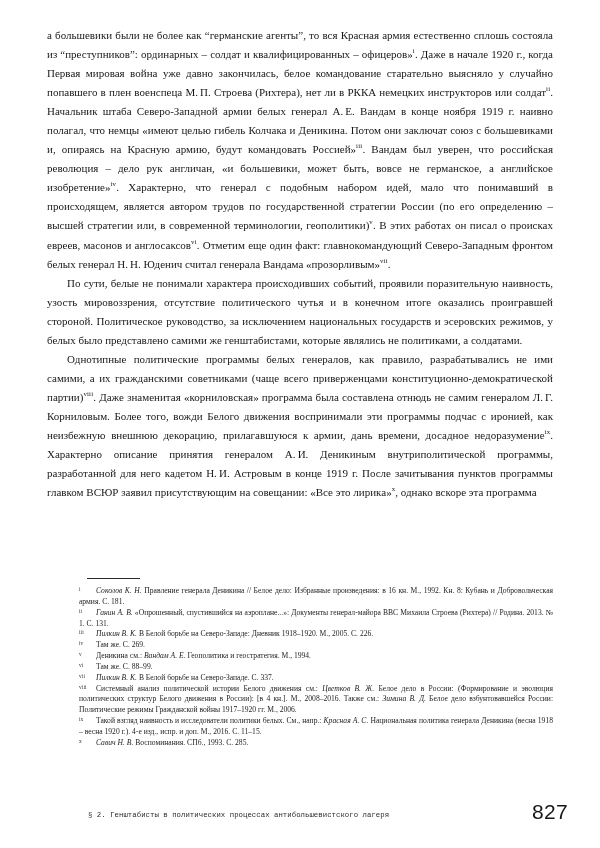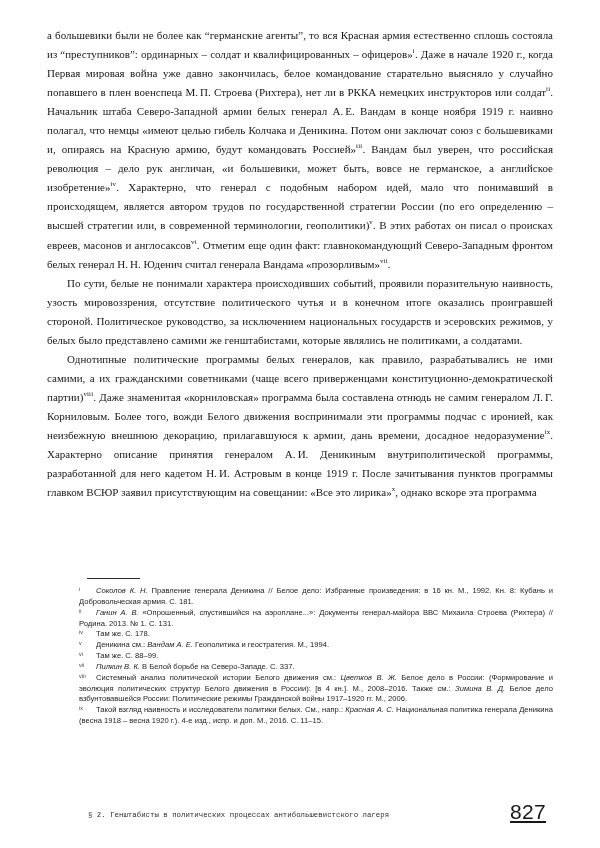--- a/index.html
+++ b/index.html
@@ -67,20 +67,21 @@
     line-height: 10.85px;
     color: #232326;
     text-align: justify;
     text-justify: inter-word;
   }
   .footnote {
     position: relative;
     padding-left: 0;
     margin: 0 0 0.0px 0;
     text-indent: 17px;
+    font-family: Liberation Serif, serif;
   }
   .footnote .marker {
     position: absolute;
     left: 0;
     top: -2.0px;
     width: 14px;
     text-indent: 0;
     font-size: 5.4px;
     color: #3a3a3d;
     text-align: left;
@@ -97,28 +98,27 @@
     top: 810px;
     font-family: Liberation Mono, monospace;
     font-size: 7.3px;
     line-height: 10px;
     color: #2b2b2e;
     letter-spacing: 0.05px;
     white-space: nowrap;
   }
   .footer-page-number {
     position: absolute;
-    right: 54px;
+    right: 32px;
     top: 800px;
     font-family: "Liberation Sans", "DejaVu Sans", sans-serif;
     font-size: 21px;
     line-height: 24px;
     color: #171719;
     letter-spacing: 0.3px;
-    text-decoration: underline;
   }
 </style>
 </head>
 <body>
 
 <div class="page">
 
   <div class="body-text">
 
     <p class="first"><span>а большевики были не более как “германские агенты”, то вся Красная армия естественно сплошь состояла из “преступников”: ординарных – солдат и квалифицированных – офицеров»</span><sup class="fn">i</sup><span>. Даже в начале 1920 г., когда Первая мировая война уже давно закончилась, белое командование старательно выясняло у случайно попавшего в плен военспеца М. П. Строева (Рихтера), нет ли в РККА немецких инструкторов или солдат</span><sup class="fn">ii</sup><span>. Начальник штаба Северо-Западной армии белых генерал А. Е. Вандам в конце ноября 1919 г. наивно полагал, что немцы «имеют целью гибель Колчака и Деникина. Потом они заключат союз с большевиками и, опираясь на Красную армию, будут командовать Россией»</span><sup class="fn">iii</sup><span>. Вандам был уверен, что российская революция – дело рук англичан, «и большевики, может быть, вовсе не германское, а английское изобретение»</span><sup class="fn">iv</sup><span>. Характерно, что генерал с подобным набором идей, мало что понимавший в происходящем, является автором трудов по государственной стратегии России (по его определению – высшей стратегии или, в современной терминологии, геополитики)</span><sup class="fn">v</sup><span>. В этих работах он писал о происках евреев, масонов и англосаксов</span><sup class="fn">vi</sup><span>. Отметим еще один факт: главнокомандующий Северо-Западным фронтом белых генерал Н. Н. Юденич считал генерала Вандама «прозорливым»</span><sup class="fn">vii</sup><span>.</span></p>
@@ -134,23 +134,26 @@
   <div class="footnotes">
 
     <div class="footnote">
       <span class="marker">i</span><i>Соколов К. Н.</i><span> Правление генерала Деникина // Белое дело: Избранные произведения: в 16 кн. М., 1992. Кн. 8: Кубань и Добровольческая армия. С. 181.</span>
     </div>
 
     <div class="footnote">
       <span class="marker">ii</span><i>Ганин А. В.</i><span> «Опрошенный, спустившийся на аэроплане...»: Документы генерал-майора ВВС Михаила Строева (Рихтера) // Родина. 2013. № 1. С. 131.</span>
     </div>
 
+    <div class="footnote">
+      <span class="marker">iii</span><i>Пилкин В. К.</i><span> В Белой борьбе на Северо-Западе: Дневник 1918–1920. М., 2005. С. 226.</span>
+    </div>
 
     <div class="footnote">
-      <span class="marker">iv</span><span>Там же. С. 178.</span>
+      <span class="marker">iv</span><span>Там же. С. 269.</span>
     </div>
 
     <div class="footnote">
       <span class="marker">v</span><span>Деникина см.: </span><i>Вандам А. Е.</i><span> Геополитика и геостратегия. М., 1994.</span>
     </div>
 
     <div class="footnote">
       <span class="marker">vi</span><span>Там же. С. 88–99.</span>
     </div>
 
@@ -159,19 +162,22 @@
     </div>
 
     <div class="footnote">
       <span class="marker">viii</span><span>Системный анализ политической истории Белого движения см.: </span><i>Цветков В. Ж.</i><span> Белое дело в России: (Формирование и эволюция политических структур Белого движения в России): [в 4 кн.]. М., 2008–2016. Также см.: </span><i>Зимина В. Д.</i><span> Белое дело взбунтовавшейся России: Политические режимы Гражданской войны 1917–1920 гг. М., 2006.</span>
     </div>
 
     <div class="footnote">
       <span class="marker">ix</span><span>Такой взгляд наивность и исследователи политики белых. См., напр.: </span><i>Красная А. С.</i><span> Национальная политика генерала Деникина (весна 1918 – весна 1920 г.). 4-е изд., испр. и доп. М., 2016. С. 11–15.</span>
     </div>
 
+    <div class="footnote">
+      <span class="marker">x</span><i>Савич Н. В.</i><span> Воспоминания. СПб., 1993. С. 285.</span>
+    </div>
 
   </div>
 
   <div class="footer-running-head">§ 2. Генштабисты в политических процессах антибольшевистского лагеря</div>
   <div class="footer-page-number">827</div>
 
 </div>
 
 </body></html>

